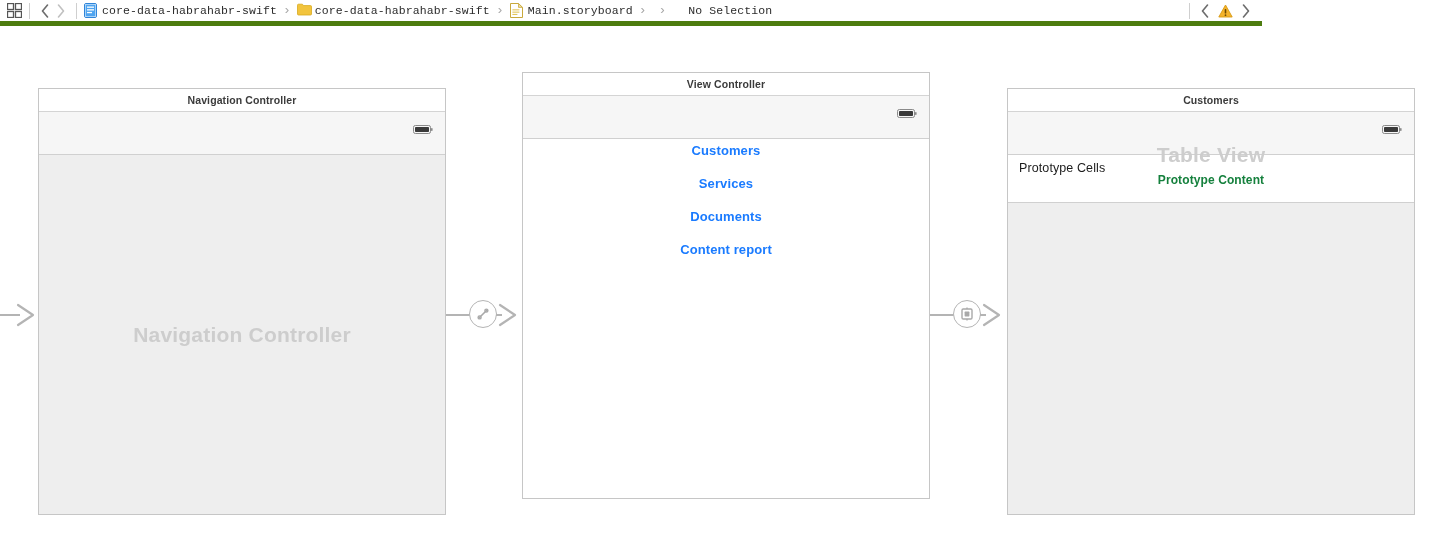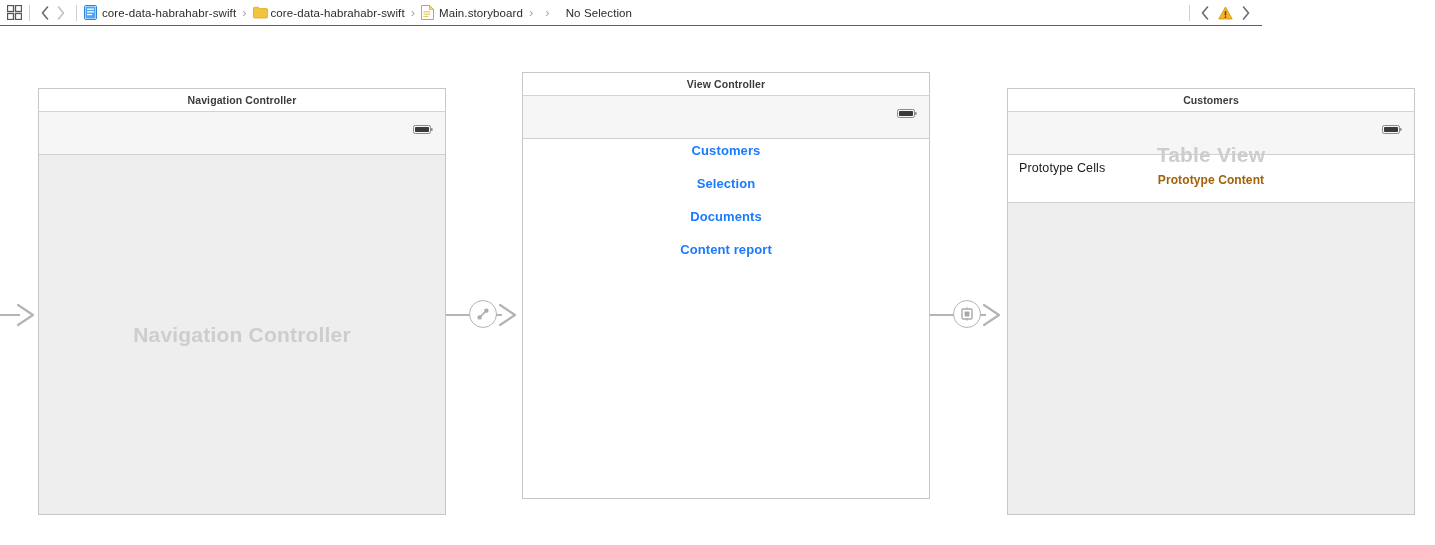--- a/index.html
+++ b/index.html
@@ -15,24 +15,25 @@
     position: relative;
   }
 
   
   .toolbar {
     position: absolute;
     left: 0; top: 0;
     width: 1262px;
     height: 26px;
     background: #ffffff;
-    border-bottom: 1px solid #4d7c0f;
+    border-bottom: 5px solid #4d7c0f;
     display: flex;
     align-items: center;
     box-sizing: border-box;
+    font-family: Liberation Mono, monospace;
   }
   .tb-left {
     display: flex;
     align-items: center;
     flex: 1 1 auto;
     min-width: 0;
     height: 100%;
   }
   .tb-right {
     display: flex;
@@ -70,21 +71,21 @@
     height: 100%;
     flex: none;
     white-space: nowrap;
   }
   .crumb-label {
     font-size: 11.5px;
     color: #2b2b2b;
     margin-left: 5px;
     letter-spacing: 0.1px;
   }
-  .crumb-label.plain { margin-left: 10px; }
+  .crumb-label.plain { margin-left: 16px; }
   .crumb-sep {
     color: #a8a8a8;
     font-size: 13px;
     margin: 0 6px;
     flex: none;
     line-height: 1;
   }
   .ic { width: 13px; height: 15px; flex: none; display: block; }
 
   
@@ -170,21 +171,21 @@
 
   .placeholder-title {
     font-size: 21px;
     font-weight: bold;
     color: #cdcdcd;
     letter-spacing: 0.2px;
   }
   .placeholder-sub {
     font-size: 12px;
     font-weight: bold;
-    color: #a16207;
+    color: #15803d;
     margin-top: 6px;
     letter-spacing: 0.1px;
   }
 
   
   .btn-list {
     position: absolute;
     left: 0; right: 0;
     top: 66px;
     display: flex;
@@ -398,21 +399,21 @@
         <svg width="20" height="9" viewBox="0 0 20 9">
           <rect x="0.5" y="0.5" width="17" height="8" rx="1.8" fill="none" stroke="#8a8a8a" stroke-width="1"></rect>
           <rect x="2" y="2" width="14" height="5" rx="0.8" fill="#3a3a3a"></rect>
           <rect x="18" y="3" width="1.6" height="3" rx="0.7" fill="#8a8a8a"></rect>
         </svg>
       </span>
     </div>
     <div class="scene-body"></div>
     <div class="btn-list">
       <button class="ib-button">Customers</button>
-      <button class="ib-button">Selection</button>
+      <button class="ib-button">Services</button>
       <button class="ib-button">Documents</button>
       <button class="ib-button">Content report</button>
     </div>
   </div>
 
   <div class="scene" style="left:1007px; top:61px; width:408px; height:427px;">
     <div class="scene-title">Customers</div>
     <div class="nav-bar">
       <span class="battery">
         <svg width="20" height="9" viewBox="0 0 20 9">

